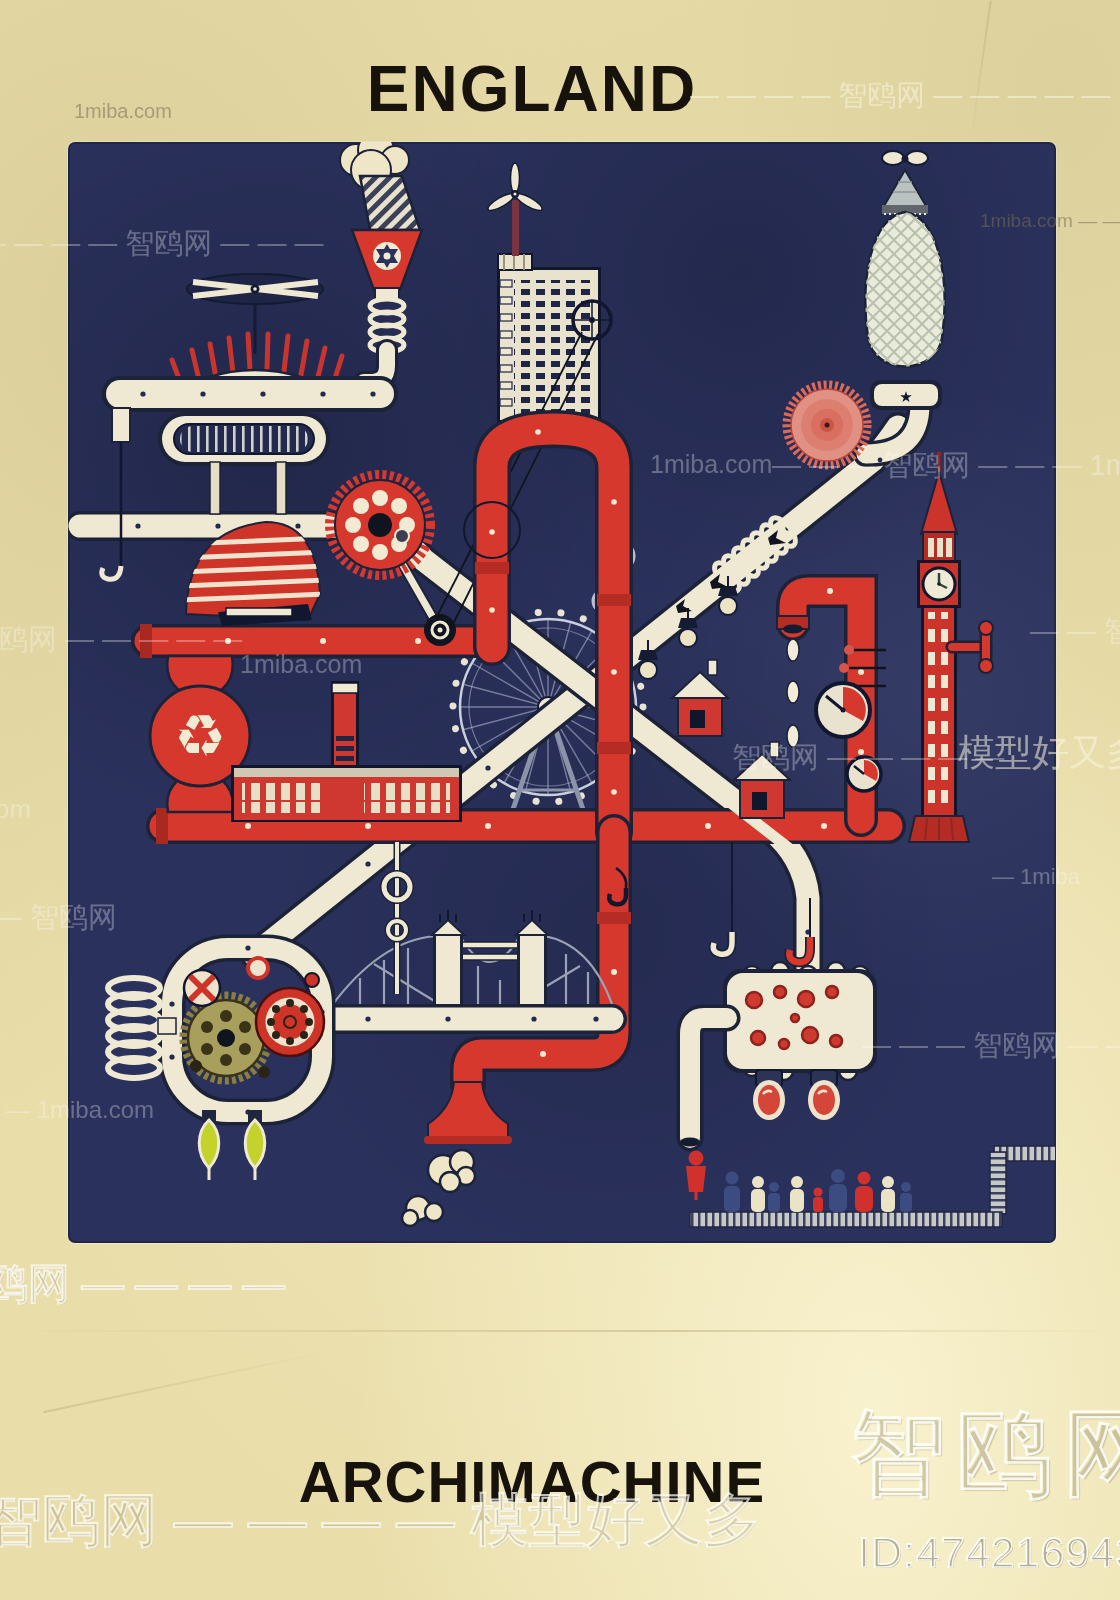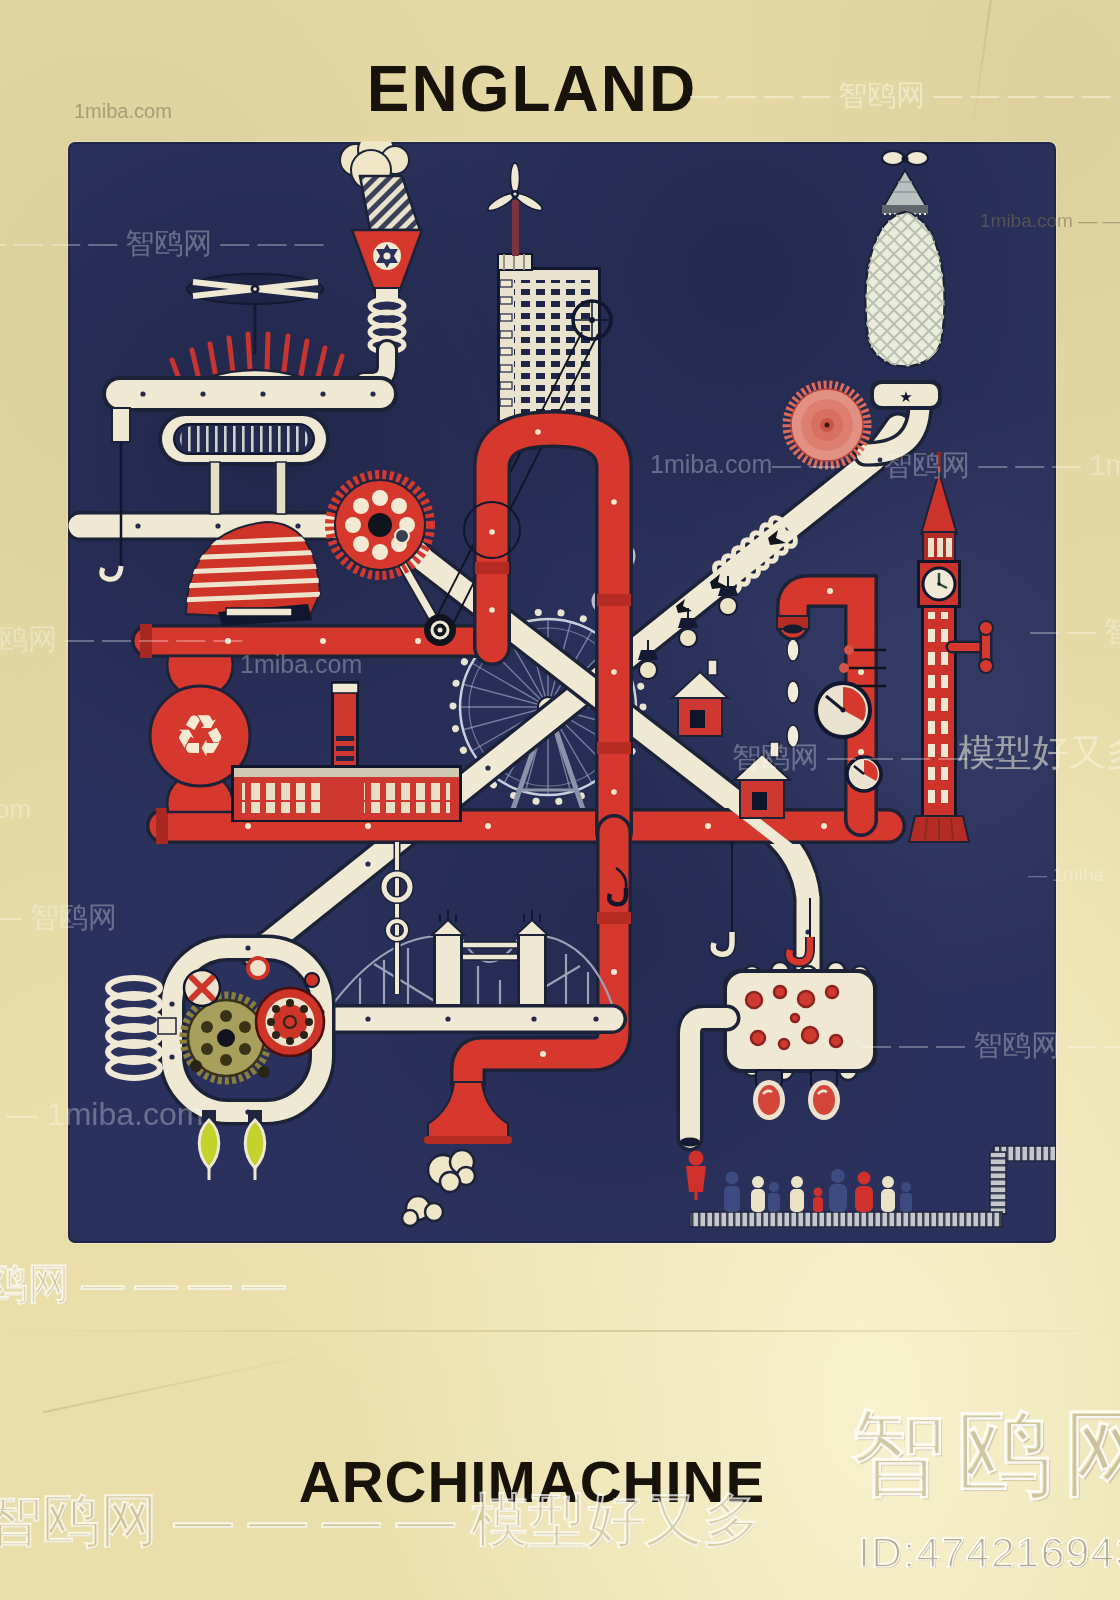--- a/index.html
+++ b/index.html
@@ -725,22 +725,22 @@
   <div class="wm wm-gray" style="left:980px;top:210px;font-size:19px;">1miba.com — —</div>
   <div class="wm wm-w" style="left:-60px;top:224px;font-size:29px;">— — — — — 智鸥网 — — —</div>
   <div class="wm wm-w" style="left:650px;top:450px;font-size:25px;">1miba.com</div>
   <div class="wm wm-w" style="left:772px;top:446px;font-size:29px;">— — — 智鸥网 — — — 1m</div>
   <div class="wm wm-w" style="left:-30px;top:620px;font-size:29px;">智鸥网 — — — — —</div>
   <div class="wm wm-w" style="left:1030px;top:612px;font-size:29px;">— — 智</div>
   <div class="wm wm-w" style="left:240px;top:650px;font-size:25px;">1miba.com</div>
   <div class="wm wm-w" style="left:732px;top:738px;font-size:29px;">智鸥网 — — — — —</div>
   <div class="wm wm-faint" style="left:958px;top:728px;font-size:37px;">模型好又多</div>
   <div class="wm wm-w" style="left:-96px;top:794px;font-size:26px;">1miba.com</div>
-  <div class="wm wm-w" style="left:1028px;top:864px;font-size:19px;">— 1miba</div>
+  <div class="wm wm-w" style="left:992px;top:864px;font-size:22px;">— 1miba</div>
   <div class="wm wm-w" style="left:-44px;top:898px;font-size:29px;">— — 智鸥网</div>
   <div class="wm wm-w" style="left:862px;top:1026px;font-size:29px;">— — — 智鸥网 — —</div>
-  <div class="wm wm-w" style="left:6px;top:1096px;font-size:32px;text-align:center;">— 1miba.com</div>
+  <div class="wm wm-w" style="left:6px;top:1096px;font-size:24px;text-align:center;">— 1miba.com</div>
   <div class="wm wm-outline" style="left:-14px;top:1256px;font-size:42px;">鸥网 — — — —</div>
   <div class="wm wm-big" style="left:850px;top:1390px;font-size:96px;">智鸥网</div>
   <div class="wm wm-id" style="left:858px;top:1528px;font-size:43px;">ID:474216943</div>
   <div class="wm wm-outline" style="left:-16px;top:1482px;font-size:58px;">智鸥网 — — — — 模型好又多</div>
 
 </div>
 
 </body></html>

